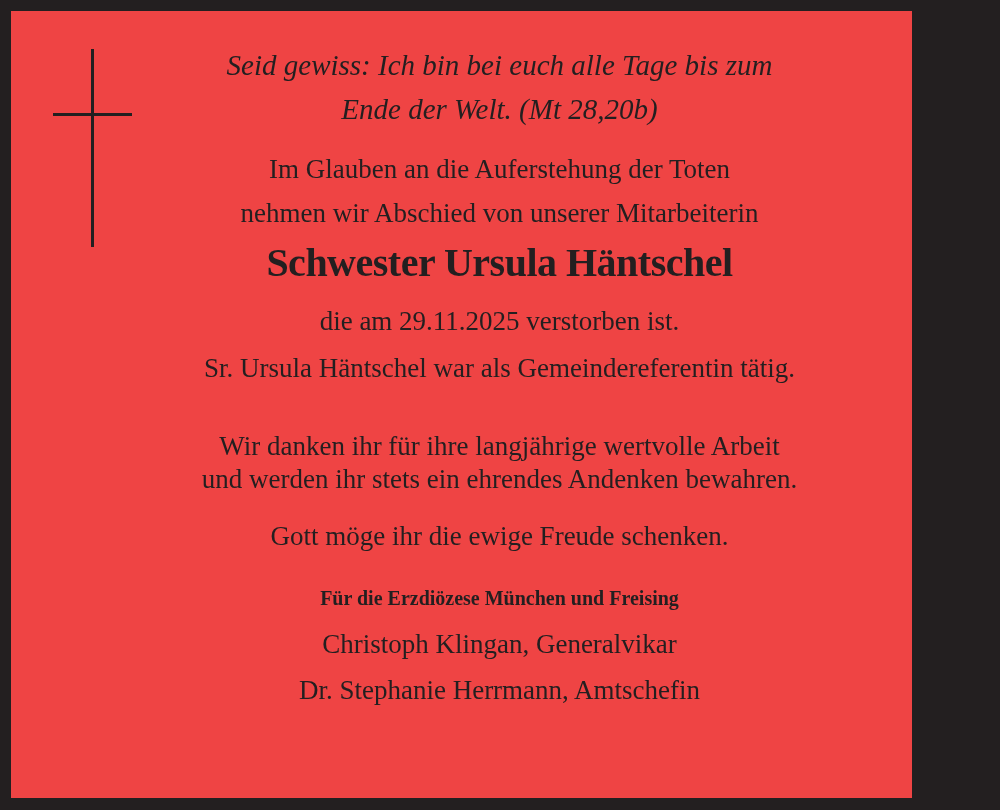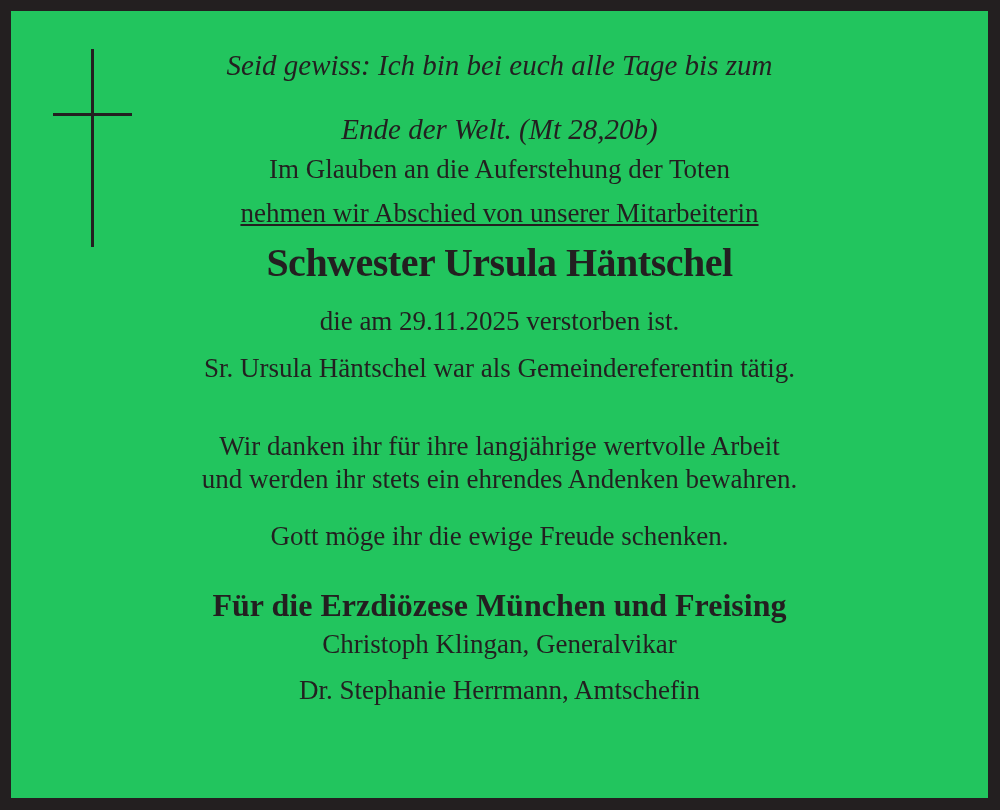--- a/index.html
+++ b/index.html
@@ -1,46 +1,46 @@
 <!DOCTYPE html>
 <html><head>
 <meta charset="utf-8">
 <style>
   html, body { margin: 0; padding: 0; }
   body { width: 1000px; height: 810px; background: #231f20; position: relative; overflow: hidden; }
   .card {
-    position: absolute; left: 11px; top: 11px; width: 977px; height: 787px;
-    background: #22c55e;
+    position: absolute; left: 11px; top: 11px; width: 901px; height: 787px;
+    background: #ef4444;
   }
   .cross-v { position: absolute; left: 80px; top: 38px; width: 3px; height: 198px; background: #231f20; }
   .cross-h { position: absolute; left: 42px; top: 102px; width: 79px; height: 3px; background: #231f20; }
   .line {
     position: absolute; left: 0; width: 977px; text-align: center;
     font-family: "Liberation Serif", "DejaVu Serif", serif;
     color: #231f20; white-space: nowrap;
   }
   .verse { font-style: italic; font-size: 29px; }
   .body { font-size: 27px; }
   .name { font-weight: bold; font-size: 40px; letter-spacing: -0.5px; }
-  .org { font-weight: bold; font-size: 32px; }
+  .org { font-weight: bold; font-size: 20px; }
 </style>
 </head>
 <body>
 
 <div class="card">
   <div>
     <div class="cross-v"></div>
     <div class="cross-h"></div>
   </div>
 
   <div class="line verse" style="top:38px;">Seid gewiss: Ich bin bei euch alle Tage bis zum</div>
-  <div class="line verse" style="top:82px;margin-top:20px;">Ende der Welt. (Mt 28,20b)</div>
+  <div class="line verse" style="top:82px;">Ende der Welt. (Mt 28,20b)</div>
 
   <div class="line body" style="top:143px;">Im Glauben an die Auferstehung der Toten</div>
-  <div class="line body" style="top:187px;text-decoration:underline;">nehmen wir Abschied von unserer Mitarbeiterin</div>
+  <div class="line body" style="top:187px;">nehmen wir Abschied von unserer Mitarbeiterin</div>
 
   <div class="line name" style="top:228px;">Schwester Ursula Häntschel</div>
 
   <div class="line body" style="top:295px;text-align:center;">die am 29.11.2025 verstorben ist.</div>
 
   <div class="line body" style="top:342px;">Sr. Ursula Häntschel war als Gemeindereferentin tätig.</div>
 
   <div class="line body" style="top:420px;">Wir danken ihr für ihre langjährige wertvolle Arbeit</div>
   <div class="line body" style="top:453px;">und werden ihr stets ein ehrendes Andenken bewahren.</div>
   <div class="line body" style="top:510px;">Gott möge ihr die ewige Freude schenken.</div>

